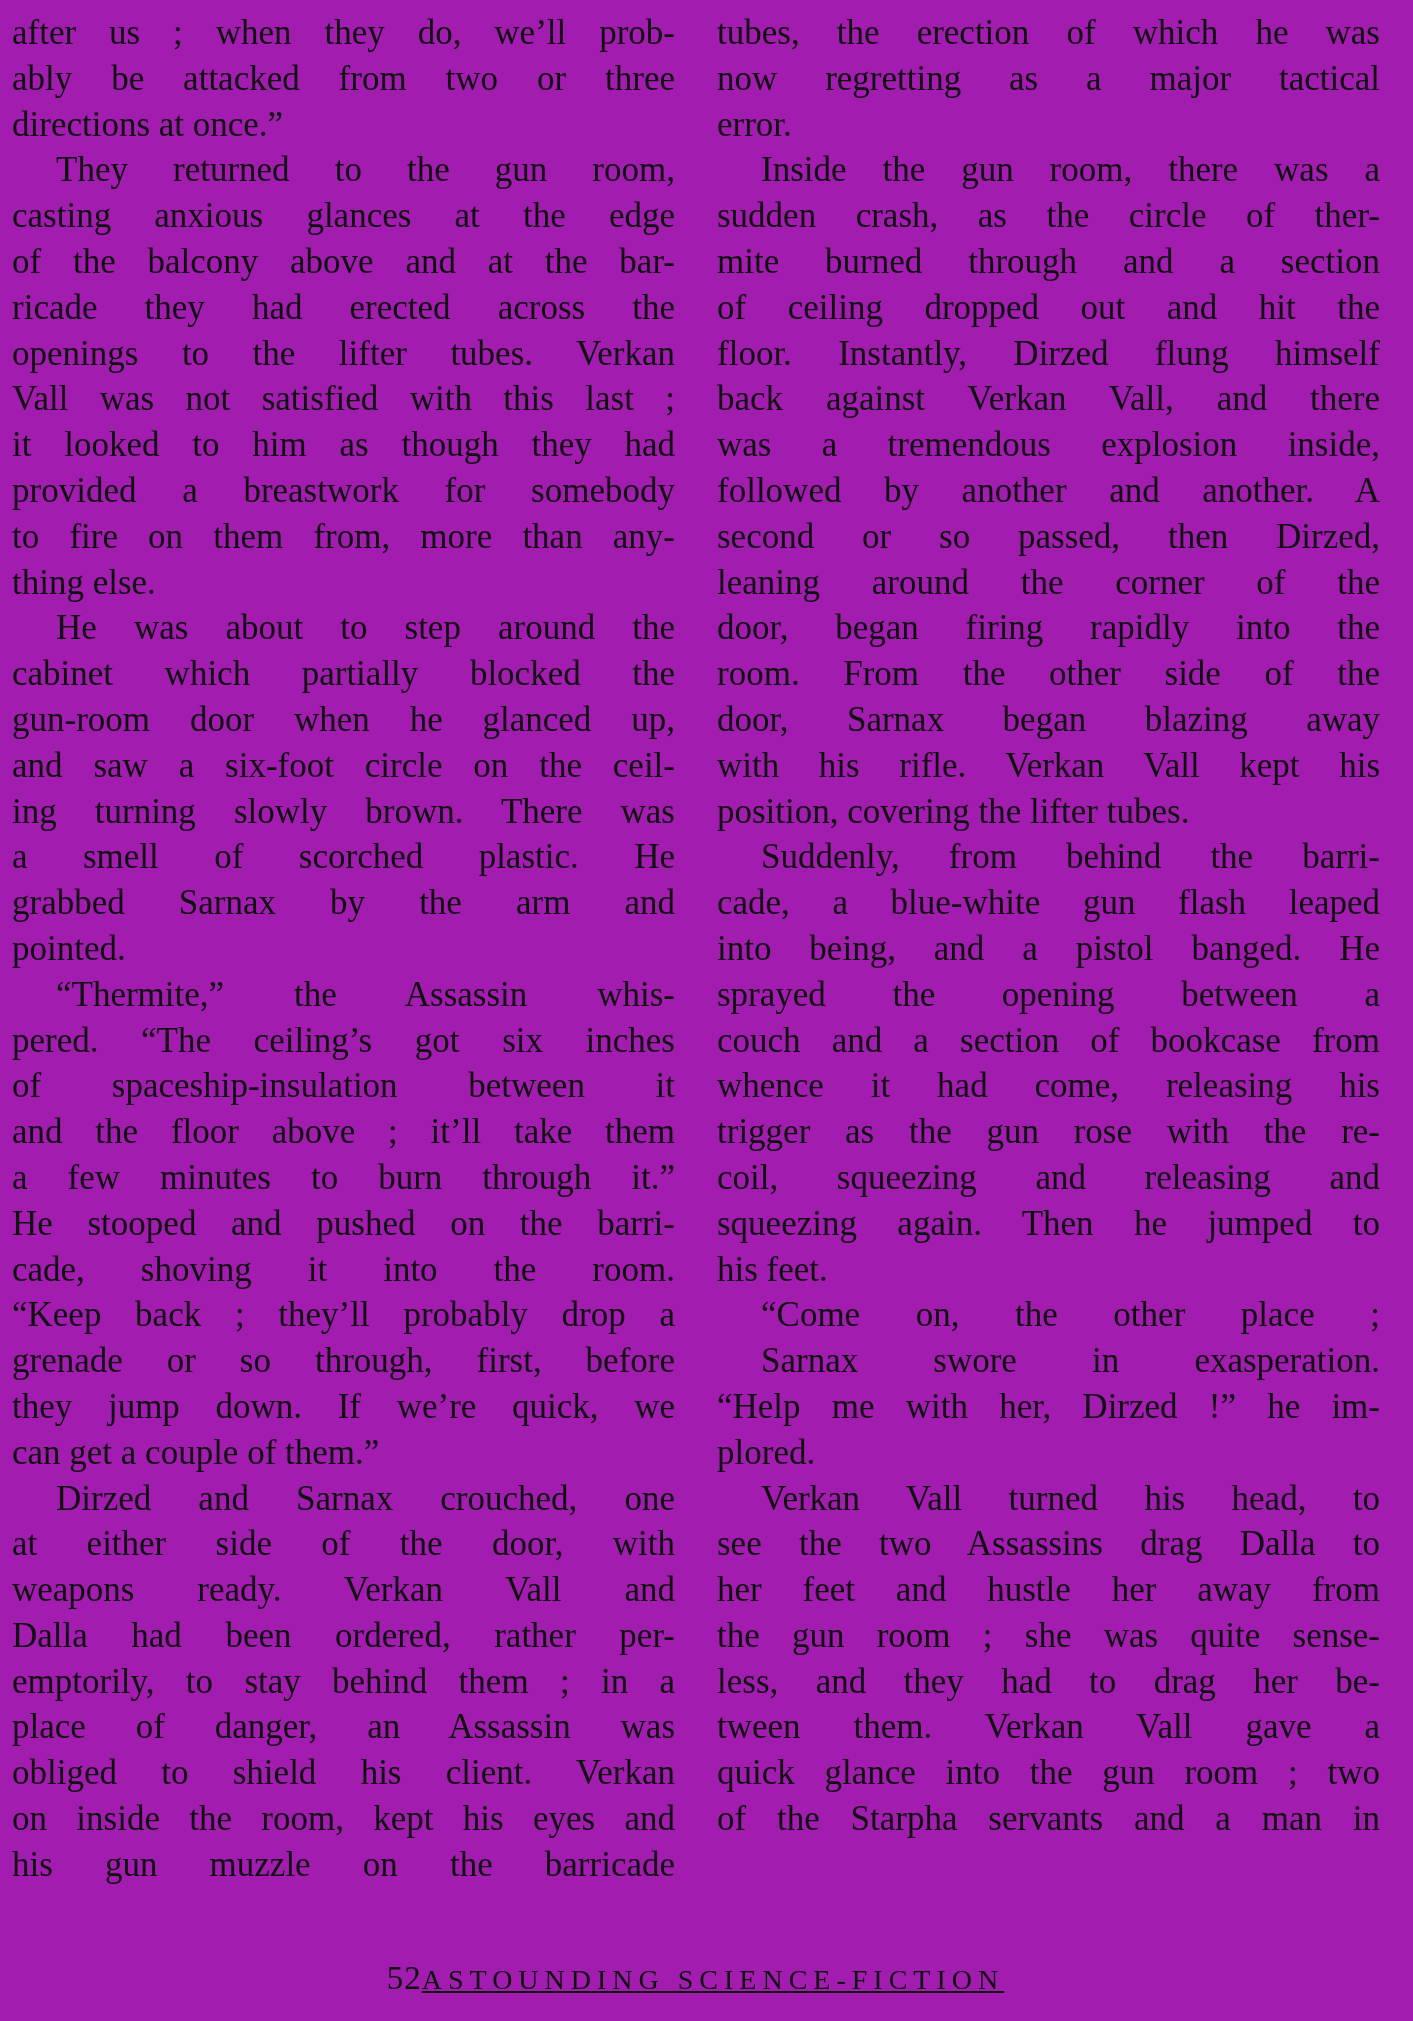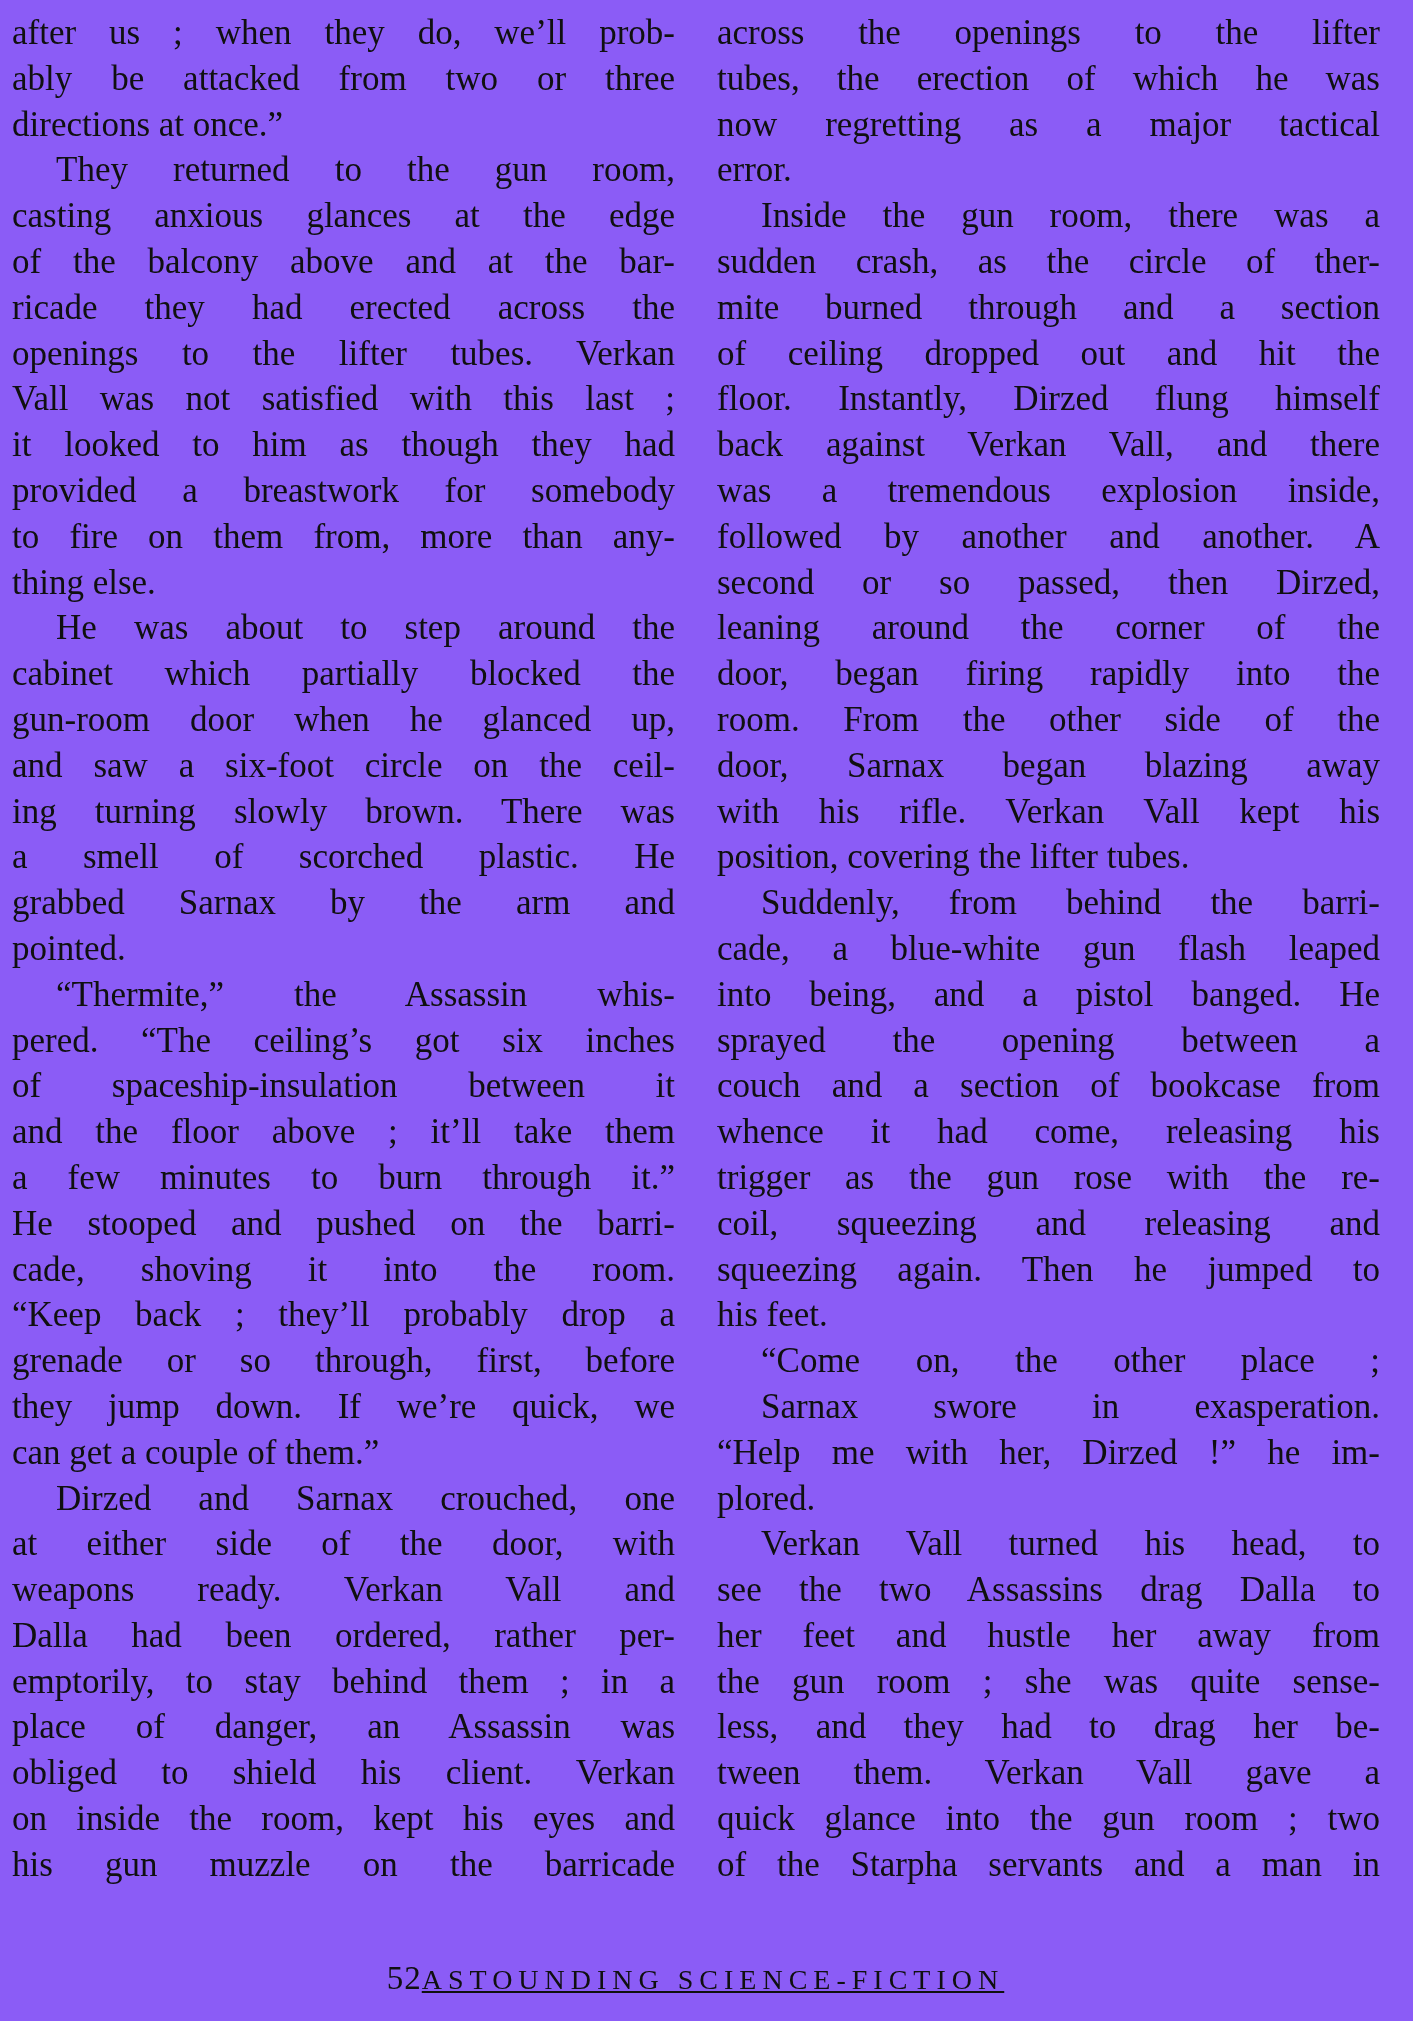--- a/index.html
+++ b/index.html
@@ -4,21 +4,21 @@
 <style>
   html, body {
     margin: 0;
     padding: 0;
     background: #ffffff;
   }
   .page {
     position: relative;
     width: 1413px;
     height: 2021px;
-    background: #8b5cf6;
+    background: #a21caf;
     color: #101010;
     font-family: "Liberation Serif", serif;
     overflow: hidden;
   }
   .columns {
     display: flex;
     padding: 10px 0 0 12px;
     gap: 42px;
   }
   .column {
@@ -101,21 +101,20 @@
         <div class="line">at either side of the door, with</div>
         <div class="line">weapons ready. Verkan Vall and</div>
         <div class="line">Dalla had been ordered, rather per-</div>
         <div class="line">emptorily, to stay behind them ; in a</div>
         <div class="line">place of danger, an Assassin was</div>
         <div class="line">obliged to shield his client. Verkan</div>
         <div class="line">on inside the room, kept his eyes and</div>
         <div class="line">his gun muzzle on the barricade</div>
       </div>
     <div class="column">
-        <div class="line">across the openings to the lifter</div>
         <div class="line">tubes, the erection of which he was</div>
         <div class="line">now regretting as a major tactical</div>
         <div class="line endline">error.</div>
         <div class="line indent">Inside the gun room, there was a</div>
         <div class="line">sudden crash, as the circle of ther-</div>
         <div class="line">mite burned through and a section</div>
         <div class="line">of ceiling dropped out and hit the</div>
         <div class="line">floor. Instantly, Dirzed flung himself</div>
         <div class="line">back against Verkan Vall, and there</div>
         <div class="line">was a tremendous explosion inside,</div>

